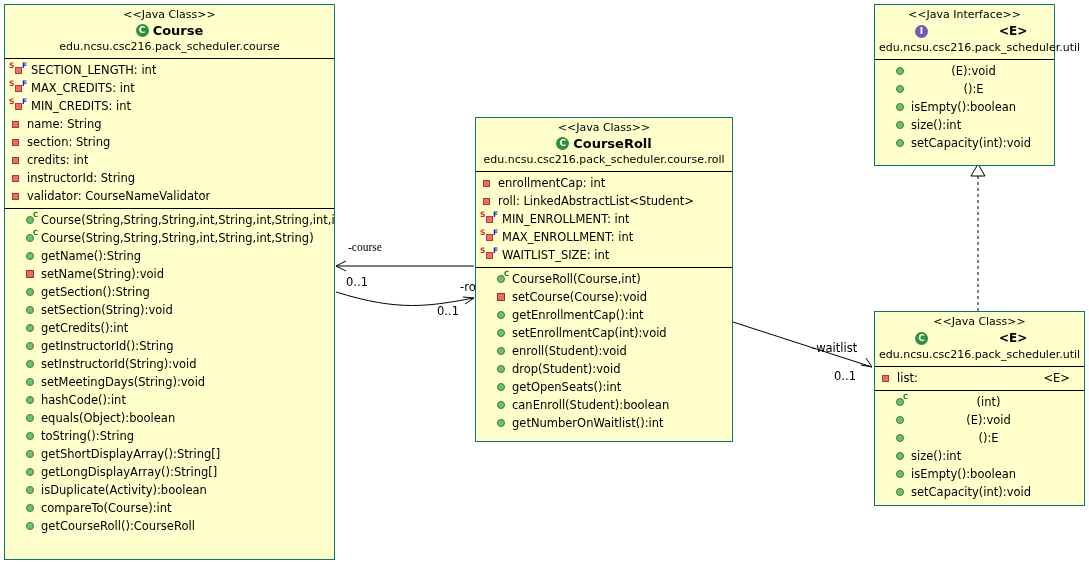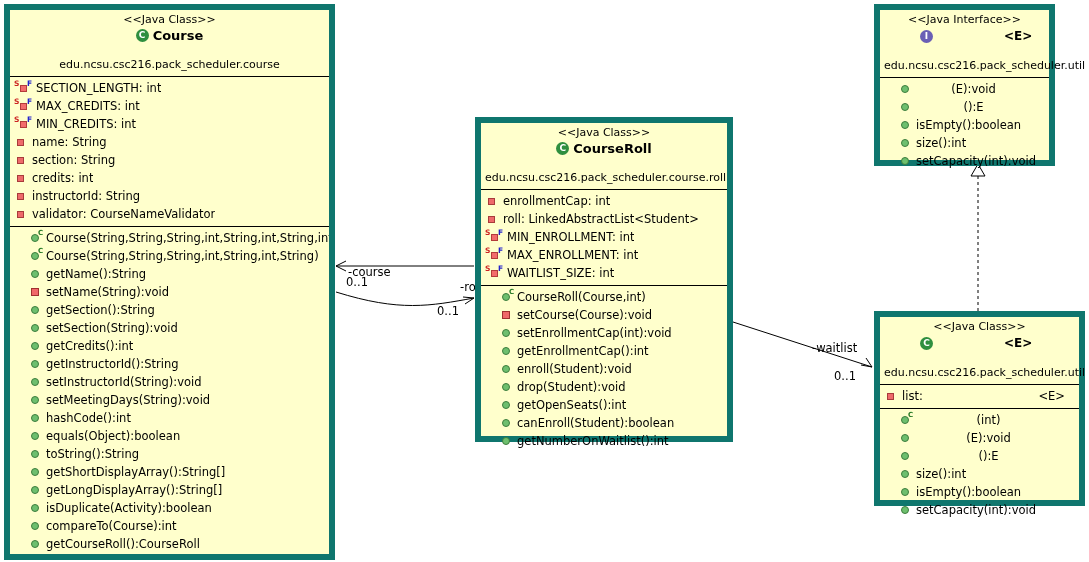--- a/index.html
+++ b/index.html
@@ -8,34 +8,34 @@
     background:#ffffff;
     font-family:"DejaVu Sans","Liberation Sans",sans-serif;
     font-size:11px;
     color:#000000;
     position:relative;
     overflow:hidden;
   }
   .uml-box{
     position:absolute;
     background:#ffffcc;
-    border:6px solid #0f766e;
+    border:1px solid #0f766e;
     box-sizing:border-box;
   }
   .uml-header{
     padding:3px 4px 4px 4px;
     text-align:center;
     border-bottom:1px solid #000000;
   }
   .stereotype{font-size:11px;line-height:14px;}
   .typename{
     font-weight:bold;font-size:13px;line-height:17px;
     display:flex;align-items:center;justify-content:center;gap:4px;
   }
-  .pkg{font-size:11px;line-height:14px;margin-top:14px;}
+  .pkg{font-size:11px;line-height:14px;margin-top:1px;}
   .compartment{
     border-bottom:1px solid #000000;
     padding:2px 0 3px 0;
   }
   .compartment.last{border-bottom:none;padding-left:14px;}
   .member{
     display:flex;align-items:center;
     height:18px;line-height:18px;
     padding-left:4px;
     white-space:nowrap;
@@ -125,21 +125,21 @@
   <path d="M336,292 C400,312 430,306 474,298" stroke="#000" stroke-width="1" fill="none"></path>
   <path d="M474,298 L463,297 M474,298 L465,304" stroke="#000" stroke-width="1" fill="none"></path>
 
   <path d="M733,322 L872,367" stroke="#000" stroke-width="1" fill="none"></path>
   <path d="M872,367 L861,365 M872,367 L866,358" stroke="#000" stroke-width="1" fill="none"></path>
 
   <path d="M978,311 L978,175" stroke="#000" stroke-width="1" fill="none" stroke-dasharray="3,3"></path>
   <path d="M978,164 L971,176 L985,176 Z" stroke="#000" stroke-width="1" fill="#ffffff"></path>
 </svg>
 
-<div class="lbl" style="left:348px;top:266px;">-course</div>
+<div class="lbl" style="left:348px;top:241px;font-family:Liberation Serif, serif;">-course</div>
 <div class="lbl" style="left:346px;top:276px;">0..1</div>
 <div class="lbl" style="left:460px;top:281px;">-roll</div>
 <div class="lbl" style="left:437px;top:305px;">0..1</div>
 <div class="lbl" style="left:812px;top:342px;">-waitlist</div>
 <div class="lbl" style="left:834px;top:370px;">0..1</div>
 
 <div class="uml-box" id="box-course" style="left:4px;top:4px;width:331px;height:556px;">
   <div class="uml-header">
     <div class="stereotype">&lt;&lt;Java Class&gt;&gt;</div>
     <div class="typename">
@@ -376,27 +376,27 @@
       <div class="member">
         <span class="ico">
           <span class="sq"></span>
         </span>
         <span class="txt">setCourse(Course):void</span>
       </div>
       <div class="member">
         <span class="ico">
           <span class="dot pub"></span>
         </span>
+        <span class="txt">getEnrollmentCap():int</span>
+      </div>
+      <div class="member">
+        <span class="ico">
+          <span class="dot pub"></span>
+        </span>
         <span class="txt">setEnrollmentCap(int):void</span>
-      </div>
-      <div class="member">
-        <span class="ico">
-          <span class="dot pub"></span>
-        </span>
-        <span class="txt">getEnrollmentCap():int</span>
       </div>
       <div class="member">
         <span class="ico">
           <span class="dot pub"></span>
         </span>
         <span class="txt">enroll(Student):void</span>
       </div>
       <div class="member">
         <span class="ico">
           <span class="dot pub"></span>

